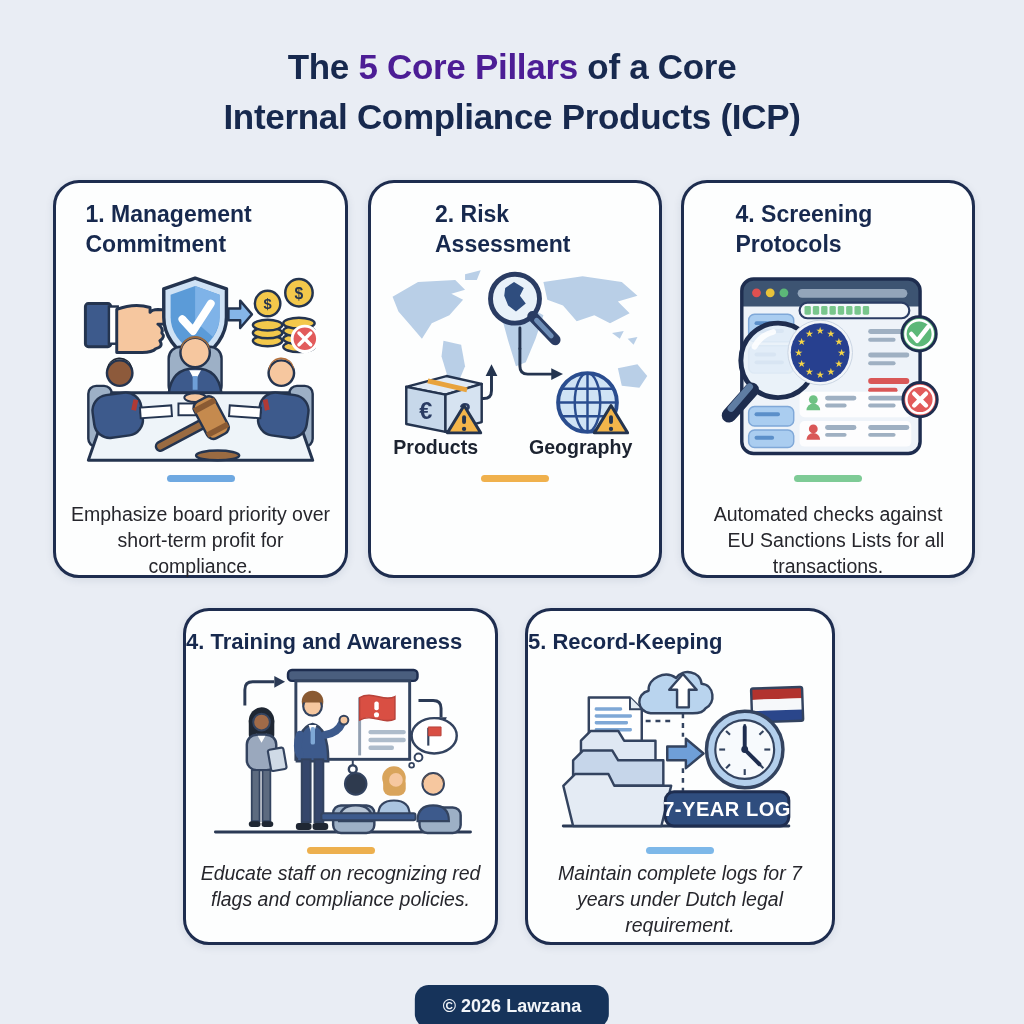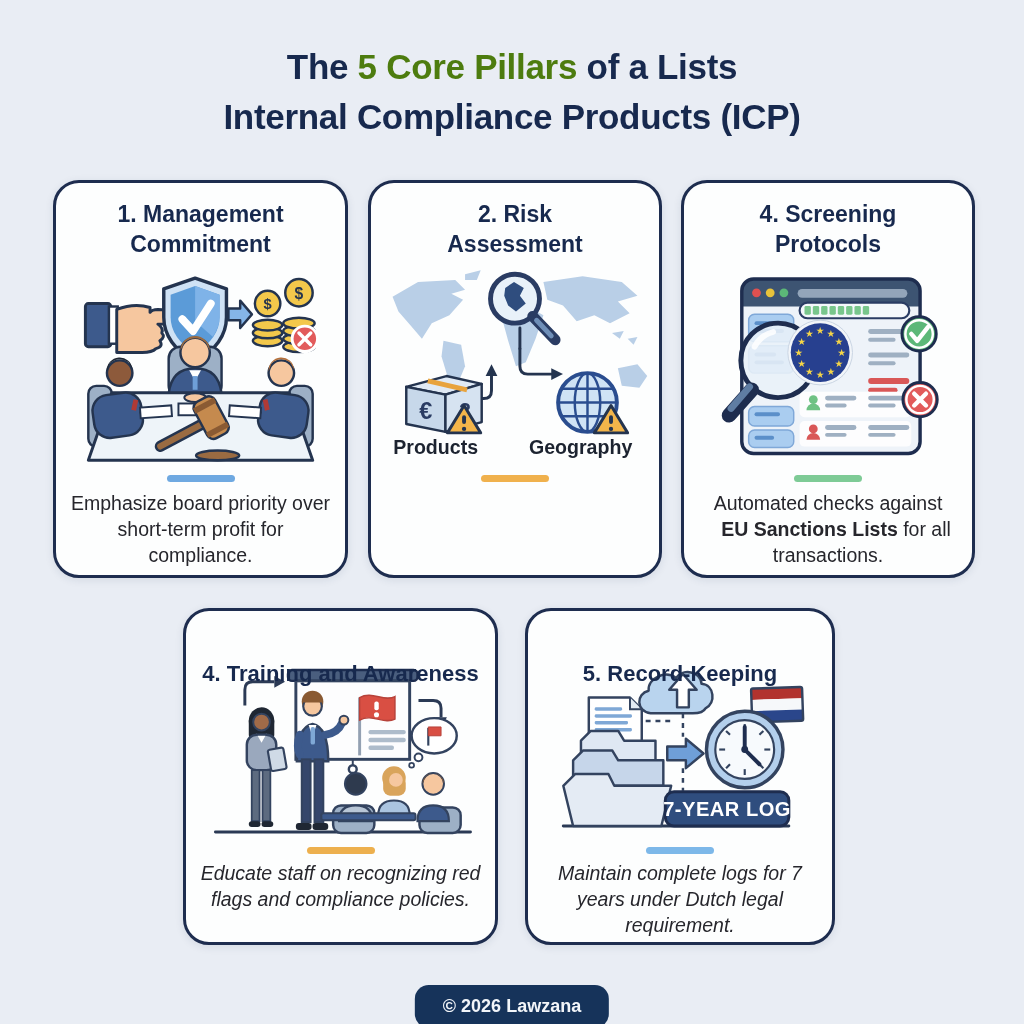--- a/index.html
+++ b/index.html
@@ -8,49 +8,49 @@
   .title { position:absolute; top:42px; left:0; width:1024px; text-align:center;
            font-size:35px; font-weight:800; letter-spacing:-0.3px; line-height:50px; color:#17294e; }
   .title .accent { color:#3e66a6; }
   .card { position:absolute; background:#fdfefe; border:3.5px solid #1e2d4f; border-radius:26px;
           box-shadow:0 2px 8px rgba(30,45,79,0.10); }
   .card1 { left:53px;  top:180px; width:295px; height:398px; }
   .card2 { left:368px; top:180px; width:294px; height:398px; }
   .card3 { left:681px; top:180px; width:294px; height:398px; }
   .card4 { left:183px; top:608px; width:315px; height:337px; }
   .card5 { left:525px; top:608px; width:310px; height:337px; }
-  .card h2 { position:absolute; top:16px; left:0; right:0; margin:0 auto; text-align:center;
+  .card h2 { position:absolute; top:16px; left:0; right:0; margin:0 auto; text-align:left;
              font-size:23px; font-weight:800; color:#17294e; line-height:1.32; }
   .card1 h2 { max-width:230px; }
   .card2 h2 { max-width:160px; }
   .card3 h2 { max-width:185px; }
-  .card4 h2, .card5 h2 { white-space:nowrap; font-size:22px;margin-top:32px; }
+  .card4 h2, .card5 h2 { white-space:nowrap; font-size:22px; }
   .card svg { position:absolute; left:0; top:0; width:100%; height:100%; }
   .divider { position:absolute; left:50%; transform:translateX(-50%); width:68px; height:7px; border-radius:4px; }
   .row1 .divider { top:292px; }
   .row2 .divider { top:236px; }
   .desc { position:absolute; left:50%; transform:translateX(-50%); text-align:center;
           font-size:19.5px; color:#26262c; line-height:1.33; }
-  .row1 .desc { top:308px; width:264px; }
+  .row1 .desc { top:319px; width:264px; }
   .card3 .desc { width:258px; }
   .row2 .desc { top:250px; width:294px;font-style:italic; }
-  .desc b { font-weight:700;margin-left:16px; }
+  .desc b { font-weight:400;margin-left:16px; }
   .footer-badge { position:absolute; top:985px; left:50%; transform:translateX(-50%);
                   padding:11px 28px; border-radius:14px; font-size:18px; font-weight:600; white-space:nowrap; }
   svg text { font-family:"Liberation Sans","DejaVu Sans",sans-serif; }
   .svg-label { font-size:20px; font-weight:700; fill:#1c2330; }
 </style>
 </head>
 <body style="background: rgb(233, 237, 244);">
 
 <h1 class="title" style="color: rgb(23, 41, 78);">
   <span>
     <span>The</span>
-    <span class="accent" style="color: #4d7c0f; margin-top: 29px;">5 Core Pillars</span>
-    <span>of a Lists</span>
+    <span class="accent" style="color: #4c1d95; margin-top: 29px;">5 Core Pillars</span>
+    <span>of a Core</span>
   </span><br>
   <span>Internal Compliance Products (ICP)</span>
 </h1>
 
 <section class="card card1 row1">
   <svg viewBox="0 0 295 398">
     <g>
       <rect x="30" y="122" width="26" height="44" rx="3" fill="#3d5a8c" stroke="#24344f" stroke-width="3"></rect>
       <rect x="54" y="125" width="9" height="38" fill="#fff" stroke="#24344f" stroke-width="2.5"></rect>
       <path d="M62,128 Q80,121 96,126 L96,131 Q98,128 104,128 L138,130 Q146,131 146,137 Q146,143 138,143 L104,143 Q110,147 108,152 Q112,156 106,160 Q110,166 102,168 Q98,172 88,172 L62,172 Z" fill="#f6c79f" stroke="#24344f" stroke-width="3" stroke-linejoin="round"></path>

